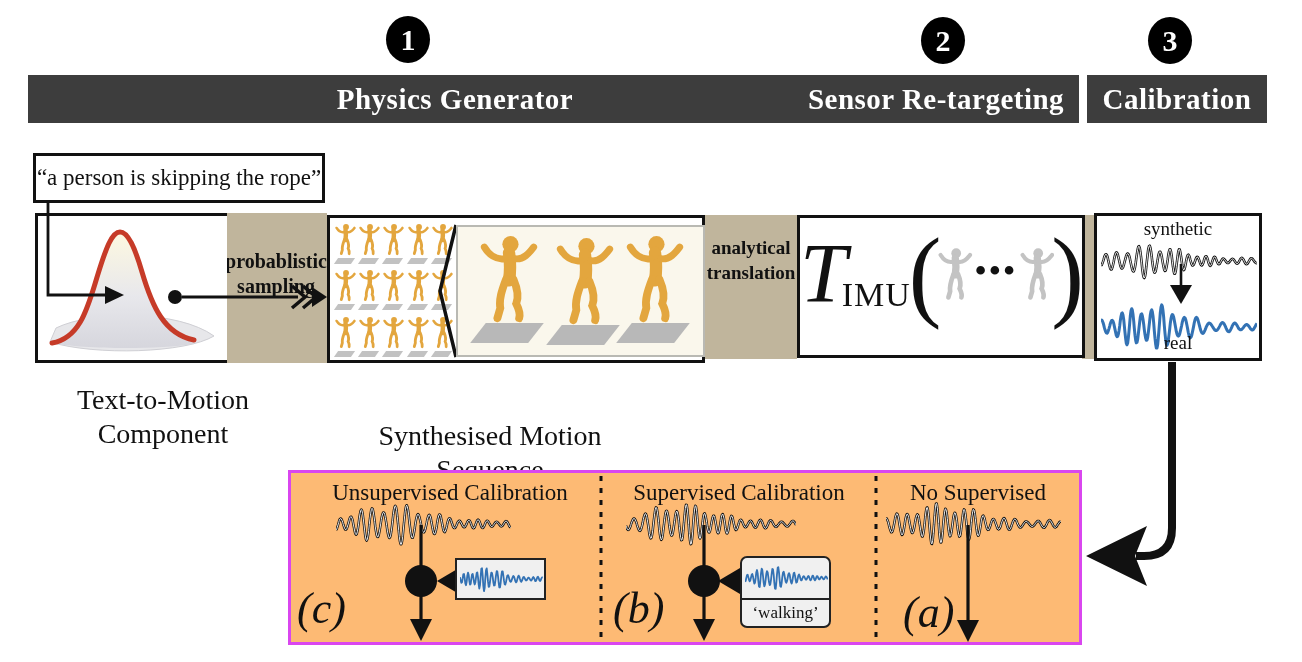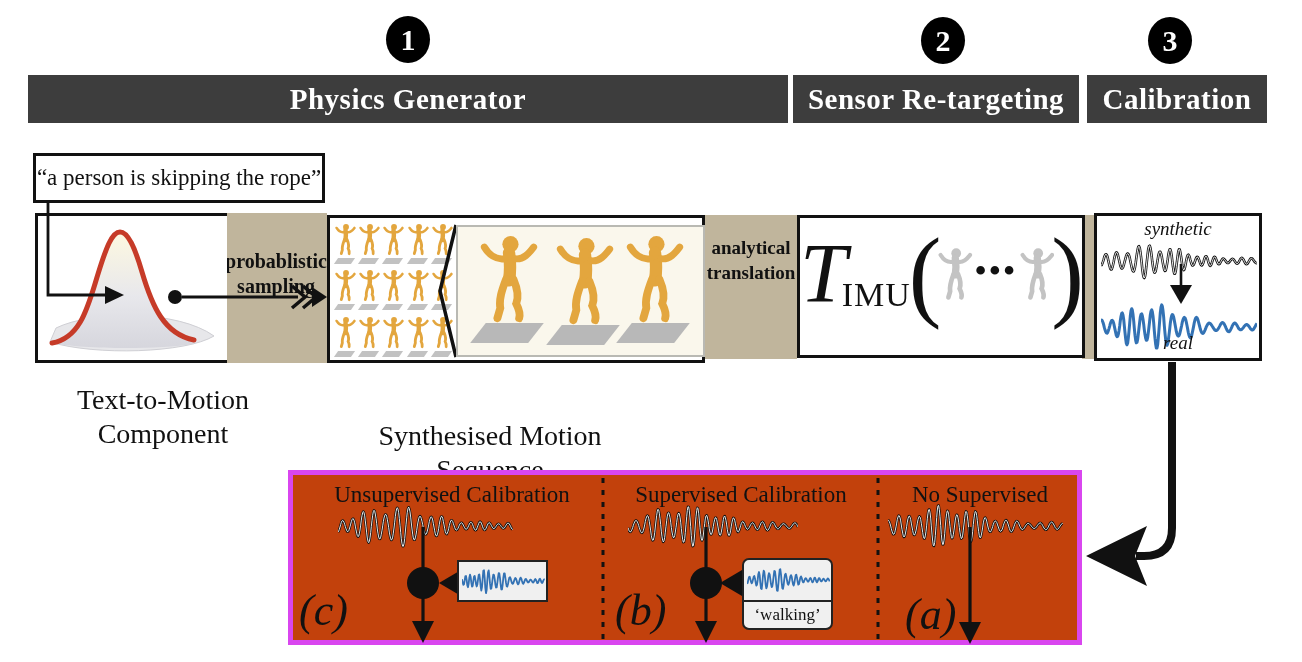--- a/index.html
+++ b/index.html
@@ -45,21 +45,21 @@
   .fParen{font-size:98px;line-height:98px;transform:scaleY(1.03);margin:0 -2px;}
   .fDots{font-size:32px;font-weight:bold;letter-spacing:3px;margin:0 3px 8px 3px;}
   .ffig{margin:0 -1px;}
   
   .sig-label{position:absolute;width:100%;text-align:center;font-size:19px;}
   .wave{position:absolute;}
   
   .caption{position:absolute;text-align:center;font-size:28px;line-height:34px;}
   .caption span{display:block;}
   
-  .panel{position:absolute;background:#c2410c;border:5px solid #d946ef;box-sizing:border-box;z-index:2;}
+  .panel{position:absolute;background:#fdba74;border:3px solid #d946ef;box-sizing:border-box;z-index:2;}
   .ptitle{position:absolute;text-align:center;font-size:23px;z-index:3;}
   .ptag{position:absolute;font-style:italic;font-size:44px;z-index:3;}
   .sbox{position:absolute;background:#f0f0f0;border:2px solid #222;box-sizing:border-box;z-index:3;}
   .wlabel{position:absolute;left:0;bottom:0;width:100%;height:28px;border-top:2px solid #222;
           box-sizing:border-box;text-align:center;font-size:17px;line-height:26px;}
   .panel-overlay{position:absolute;left:0;top:0;z-index:2;}
   .page-overlay{position:absolute;left:0;top:0;z-index:5;pointer-events:none;}
   .defs-hidden{position:absolute;width:0;height:0;overflow:hidden;}
 </style>
 </head>
@@ -88,21 +88,21 @@
   <div class="badge" style="left:386px;top:16px;">
       <span>1</span>
     </div>
   <div class="badge" style="left:921px;top:17px;">
       <span>2</span>
     </div>
   <div class="badge" style="left:1148px;top:17px;">
       <span>3</span>
     </div>
 
-  <div class="bar" style="left:28px;width:760px;">
+  <div class="bar" style="left:28px;width:760px;padding-left:47px;">
       <span>Physics Generator</span>
     </div>
   <div class="bar" style="left:793px;width:286px;">
       <span>Sensor Re-targeting</span>
     </div>
   <div class="bar" style="left:1087px;width:180px;">
       <span>Calibration</span>
     </div>
 
   <div class="bubble" style="left:33px;top:153px;width:292px;height:50px;">
@@ -254,21 +254,21 @@
           <use href="#person"></use>
         </svg>
         <span class="fDots">•••</span>
         <svg class="gray ffig" width="42" height="68">
           <use href="#person"></use>
         </svg>
         <span class="fParen">)</span>
     </div>
   </div>
 
-  <div class="box" style="left:1094px;top:213px;width:168px;height:148px;font-style:italic;">
+  <div class="box" style="left:1094px;top:213px;width:168px;height:148px;">
     <div class="sig-label" style="top:2px;">synthetic</div>
     <svg class="wave" style="left:4px;top:26px;" width="156" height="38" viewBox="0 0 156 38">
         <path d="M0.0,23.7L0.7,23.0L1.3,21.6L2.0,19.6L2.7,17.3L3.3,15.0L4.0,13.2L4.7,12.2L5.3,12.3L6.0,13.5L6.7,15.7L7.3,18.5L8.0,21.6L8.7,24.5L9.3,26.6L10.0,27.5L10.7,27.2L11.3,25.6L12.0,23.0L12.7,19.7L13.3,16.4L14.0,13.4L14.7,11.3L15.3,10.4L16.0,10.7L16.7,12.3L17.3,14.7L18.0,17.7L18.7,20.7L19.3,23.5L20.0,25.4L20.7,26.4L21.3,26.4L22.0,25.3L22.7,23.4L23.3,21.0L24.0,18.3L24.7,15.7L25.3,13.5L26.0,12.0L26.7,11.4L27.3,11.9L28.0,13.3L28.7,15.7L29.3,18.7L30.0,22.0L30.7,25.2L31.3,27.8L32.0,29.3L32.7,29.4L33.3,28.0L34.0,25.1L34.7,21.0L35.3,16.2L36.0,11.4L36.7,7.4L37.3,4.8L38.0,4.2L38.7,5.7L39.3,9.4L40.0,14.7L40.7,20.9L41.3,27.0L42.0,32.1L42.7,35.3L43.3,36.0L44.0,34.3L44.7,30.2L45.3,24.5L46.0,18.1L46.7,11.9L47.3,7.0L48.0,4.2L48.7,3.7L49.3,5.5L50.0,9.3L50.7,14.4L51.3,19.8L52.0,24.8L52.7,28.5L53.3,30.5L54.0,30.6L54.7,28.9L55.3,25.7L56.0,21.8L56.7,17.6L57.3,13.9L58.0,11.1L58.7,9.7L59.3,9.8L60.0,11.4L60.7,14.2L61.3,17.9L62.0,21.8L62.7,25.3L63.3,27.9L64.0,29.0L64.7,28.4L65.3,26.0L66.0,22.2L66.7,17.7L67.3,13.1L68.0,9.4L68.7,7.3L69.3,7.3L70.0,9.7L70.7,13.9L71.3,19.2L72.0,24.6L72.7,29.1L73.3,31.6L74.0,31.6L74.7,29.2L75.3,24.8L76.0,19.3L76.7,13.8L77.3,9.6L78.0,7.4L78.7,7.6L79.3,10.1L80.0,14.3L80.7,19.1L81.3,23.5L82.0,26.7L82.7,28.1L83.3,27.5L84.0,25.2L84.7,21.8L85.3,18.3L86.0,15.2L86.7,13.2L87.3,12.7L88.0,13.5L88.7,15.3L89.3,17.8L90.0,20.2L90.7,22.2L91.3,23.4L92.0,23.5L92.7,22.7L93.3,21.2L94.0,19.2L94.7,17.3L95.3,15.7L96.0,14.9L96.7,15.0L97.3,16.0L98.0,17.7L98.7,19.7L99.3,21.6L100.0,23.0L100.7,23.5L101.3,23.0L102.0,21.5L102.7,19.4L103.3,17.2L104.0,15.3L104.7,14.2L105.3,14.3L106.0,15.4L106.7,17.4L107.3,19.8L108.0,21.9L108.7,23.4L109.3,23.8L110.0,23.1L110.7,21.5L111.3,19.4L112.0,17.3L112.7,15.6L113.3,14.9L114.0,15.0L114.7,16.1L115.3,17.7L116.0,19.5L116.7,21.0L117.3,22.0L118.0,22.2L118.7,21.8L119.3,20.7L120.0,19.4L120.7,18.1L121.3,17.1L122.0,16.6L122.7,16.7L123.3,17.2L124.0,18.1L124.7,19.0L125.3,20.0L126.0,20.7L126.7,21.0L127.3,20.9L128.0,20.4L128.7,19.6L129.3,18.7L130.0,17.9L130.7,17.2L131.3,16.9L132.0,17.0L132.7,17.5L133.3,18.4L134.0,19.5L134.7,20.5L135.3,21.3L136.0,21.6L136.7,21.5L137.3,20.8L138.0,19.7L138.7,18.4L139.3,17.2L140.0,16.3L140.7,15.9L141.3,16.1L142.0,16.8L142.7,18.0L143.3,19.4L144.0,20.7L144.7,21.7L145.3,22.1L146.0,22.0L146.7,21.4L147.3,20.3L148.0,19.1L148.7,17.9L149.3,16.9L150.0,16.4L150.7,16.3L151.3,16.7L152.0,17.4L152.7,18.4L153.3,19.4L154.0,20.3L154.7,20.8L155.3,21.1L156.0,21.0" fill="none" stroke="#111" stroke-width="2.6" stroke-linejoin="round"></path>
         <path d="M0.0,23.7L0.7,23.0L1.3,21.6L2.0,19.6L2.7,17.3L3.3,15.0L4.0,13.2L4.7,12.2L5.3,12.3L6.0,13.5L6.7,15.7L7.3,18.5L8.0,21.6L8.7,24.5L9.3,26.6L10.0,27.5L10.7,27.2L11.3,25.6L12.0,23.0L12.7,19.7L13.3,16.4L14.0,13.4L14.7,11.3L15.3,10.4L16.0,10.7L16.7,12.3L17.3,14.7L18.0,17.7L18.7,20.7L19.3,23.5L20.0,25.4L20.7,26.4L21.3,26.4L22.0,25.3L22.7,23.4L23.3,21.0L24.0,18.3L24.7,15.7L25.3,13.5L26.0,12.0L26.7,11.4L27.3,11.9L28.0,13.3L28.7,15.7L29.3,18.7L30.0,22.0L30.7,25.2L31.3,27.8L32.0,29.3L32.7,29.4L33.3,28.0L34.0,25.1L34.7,21.0L35.3,16.2L36.0,11.4L36.7,7.4L37.3,4.8L38.0,4.2L38.7,5.7L39.3,9.4L40.0,14.7L40.7,20.9L41.3,27.0L42.0,32.1L42.7,35.3L43.3,36.0L44.0,34.3L44.7,30.2L45.3,24.5L46.0,18.1L46.7,11.9L47.3,7.0L48.0,4.2L48.7,3.7L49.3,5.5L50.0,9.3L50.7,14.4L51.3,19.8L52.0,24.8L52.7,28.5L53.3,30.5L54.0,30.6L54.7,28.9L55.3,25.7L56.0,21.8L56.7,17.6L57.3,13.9L58.0,11.1L58.7,9.7L59.3,9.8L60.0,11.4L60.7,14.2L61.3,17.9L62.0,21.8L62.7,25.3L63.3,27.9L64.0,29.0L64.7,28.4L65.3,26.0L66.0,22.2L66.7,17.7L67.3,13.1L68.0,9.4L68.7,7.3L69.3,7.3L70.0,9.7L70.7,13.9L71.3,19.2L72.0,24.6L72.7,29.1L73.3,31.6L74.0,31.6L74.7,29.2L75.3,24.8L76.0,19.3L76.7,13.8L77.3,9.6L78.0,7.4L78.7,7.6L79.3,10.1L80.0,14.3L80.7,19.1L81.3,23.5L82.0,26.7L82.7,28.1L83.3,27.5L84.0,25.2L84.7,21.8L85.3,18.3L86.0,15.2L86.7,13.2L87.3,12.7L88.0,13.5L88.7,15.3L89.3,17.8L90.0,20.2L90.7,22.2L91.3,23.4L92.0,23.5L92.7,22.7L93.3,21.2L94.0,19.2L94.7,17.3L95.3,15.7L96.0,14.9L96.7,15.0L97.3,16.0L98.0,17.7L98.7,19.7L99.3,21.6L100.0,23.0L100.7,23.5L101.3,23.0L102.0,21.5L102.7,19.4L103.3,17.2L104.0,15.3L104.7,14.2L105.3,14.3L106.0,15.4L106.7,17.4L107.3,19.8L108.0,21.9L108.7,23.4L109.3,23.8L110.0,23.1L110.7,21.5L111.3,19.4L112.0,17.3L112.7,15.6L113.3,14.9L114.0,15.0L114.7,16.1L115.3,17.7L116.0,19.5L116.7,21.0L117.3,22.0L118.0,22.2L118.7,21.8L119.3,20.7L120.0,19.4L120.7,18.1L121.3,17.1L122.0,16.6L122.7,16.7L123.3,17.2L124.0,18.1L124.7,19.0L125.3,20.0L126.0,20.7L126.7,21.0L127.3,20.9L128.0,20.4L128.7,19.6L129.3,18.7L130.0,17.9L130.7,17.2L131.3,16.9L132.0,17.0L132.7,17.5L133.3,18.4L134.0,19.5L134.7,20.5L135.3,21.3L136.0,21.6L136.7,21.5L137.3,20.8L138.0,19.7L138.7,18.4L139.3,17.2L140.0,16.3L140.7,15.9L141.3,16.1L142.0,16.8L142.7,18.0L143.3,19.4L144.0,20.7L144.7,21.7L145.3,22.1L146.0,22.0L146.7,21.4L147.3,20.3L148.0,19.1L148.7,17.9L149.3,16.9L150.0,16.4L150.7,16.3L151.3,16.7L152.0,17.4L152.7,18.4L153.3,19.4L154.0,20.3L154.7,20.8L155.3,21.1L156.0,21.0" fill="none" stroke="#fff" stroke-width="0.9000000000000001" stroke-linejoin="round"></path>
       </svg>
     <svg class="abs" style="left:69px;top:46px;" width="30" height="44">
       <line x1="15" y1="2" x2="15" y2="26" stroke="#111" stroke-width="2.6"></line>
       <polygon points="15,42 4,23 26,23" fill="#111"></polygon>
     </svg>
     <svg class="wave" style="left:4px;top:86px;" width="156" height="50" viewBox="0 0 156 50">

